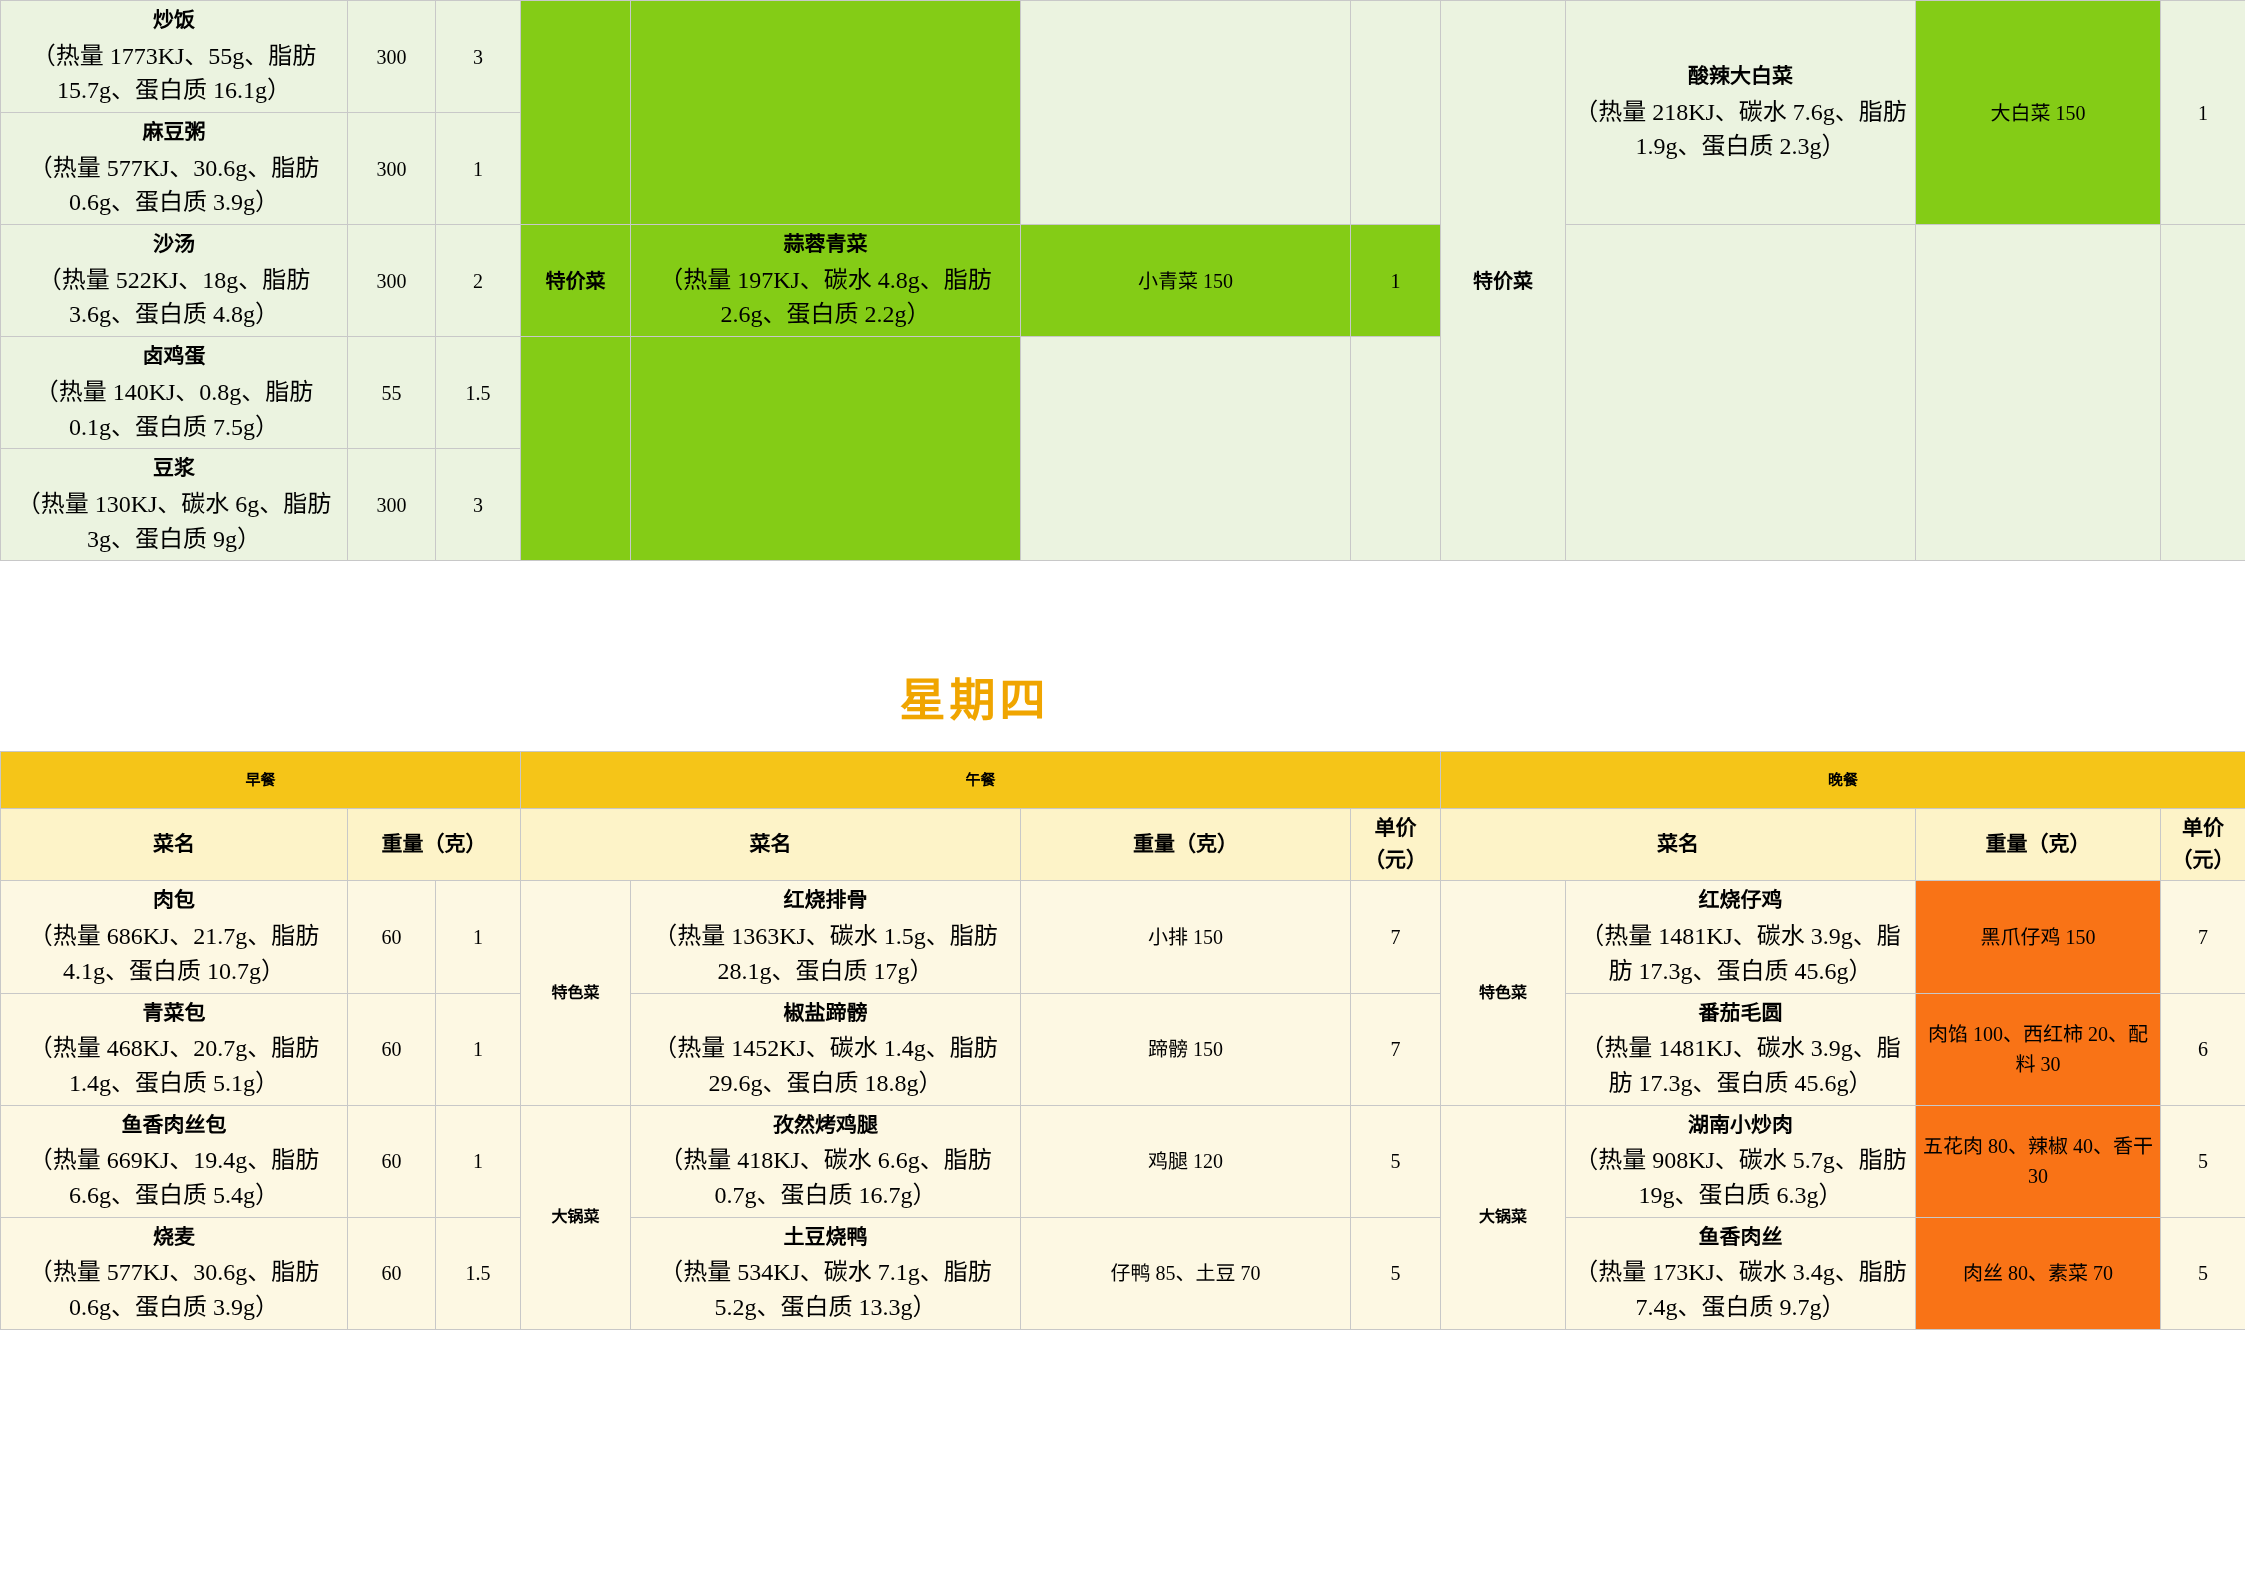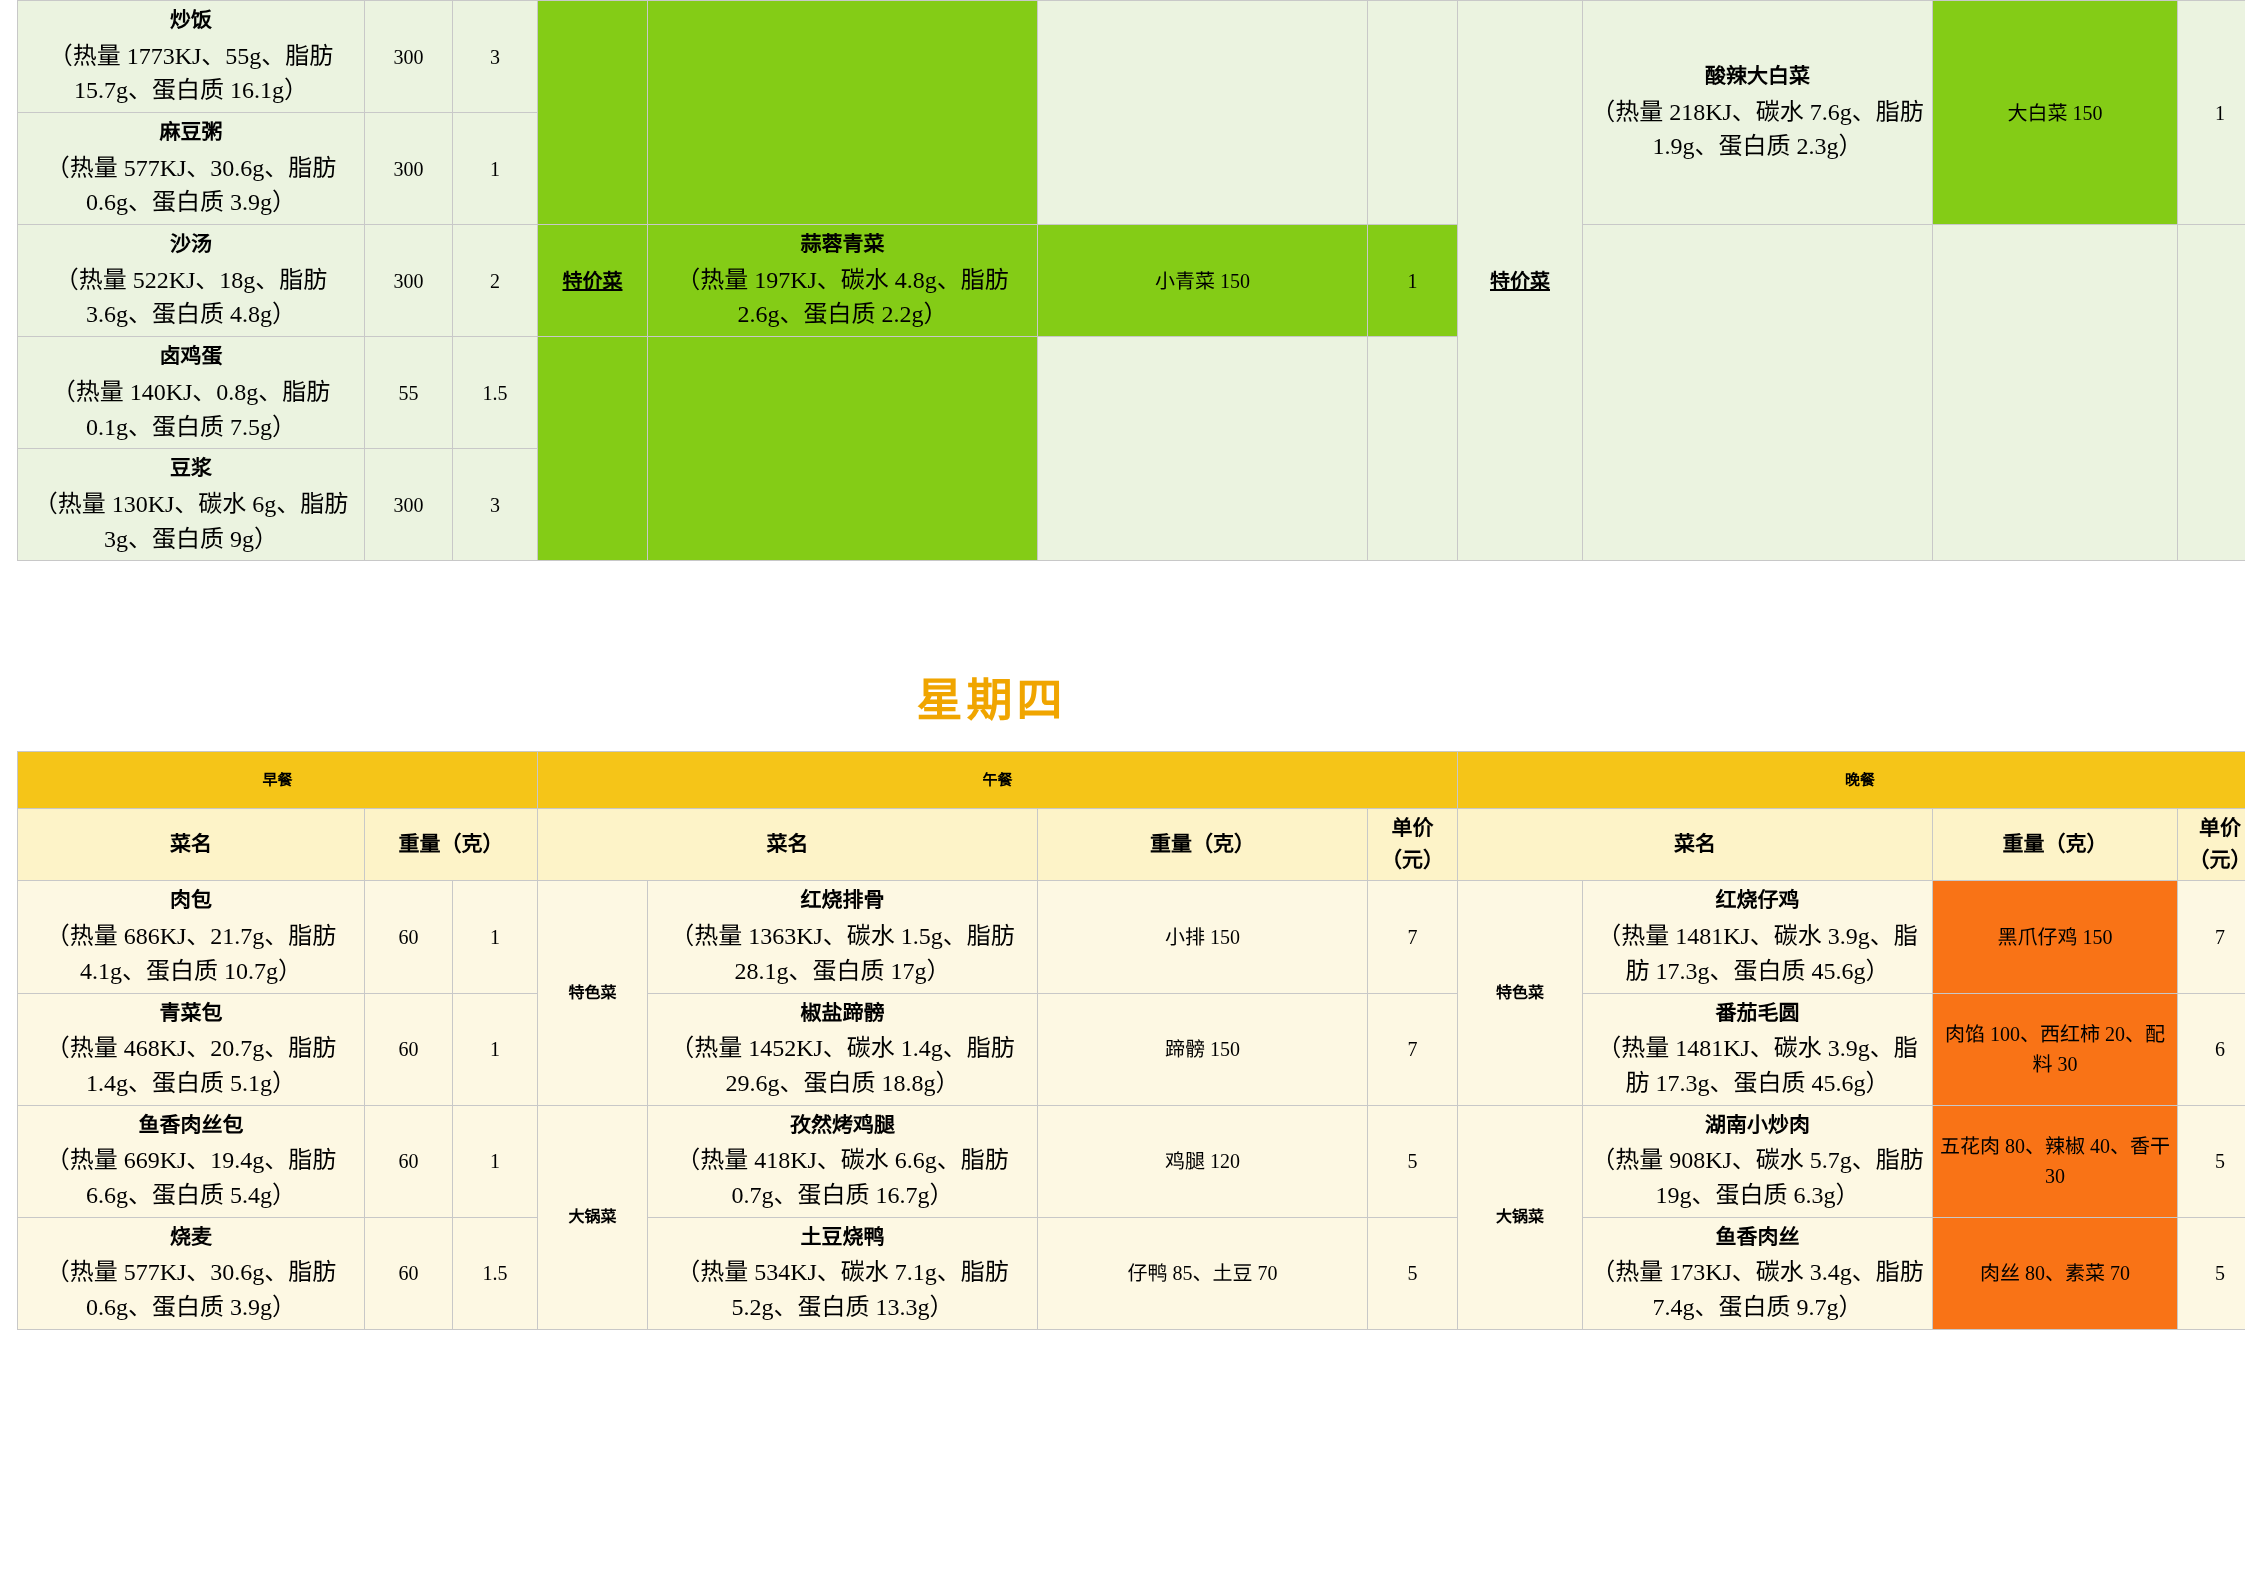--- a/index.html
+++ b/index.html
@@ -9,21 +9,20 @@
   }
   body {
     width: 2245px;
     font-family: "Liberation Serif", "DejaVu Serif", serif;
     color: #000;
     -webkit-font-smoothing: antialiased;
   }
   .page {
     width: 1949px;
     position: relative;
-    margin-left: 17px;
   }
 
   table.menu {
     border-collapse: collapse;
     table-layout: fixed;
     width: 2245px;
   }
   table.menu td, table.menu th {
     border: 1px solid #c8c8c8;
     padding: 4px 6px;
@@ -51,21 +50,20 @@
     margin-bottom: 2px;
   }
   .dish-detail {
     font-size: 24px;
     display: block;
     line-height: 1.45;
   }
   .cat-label {
     font-weight: bold;
     font-size: 21px;
-    text-decoration: underline;
   }
 
   
   .spacer {
     height: 96px;
     background: #ffffff;
   }
 
   
   .day-title {

